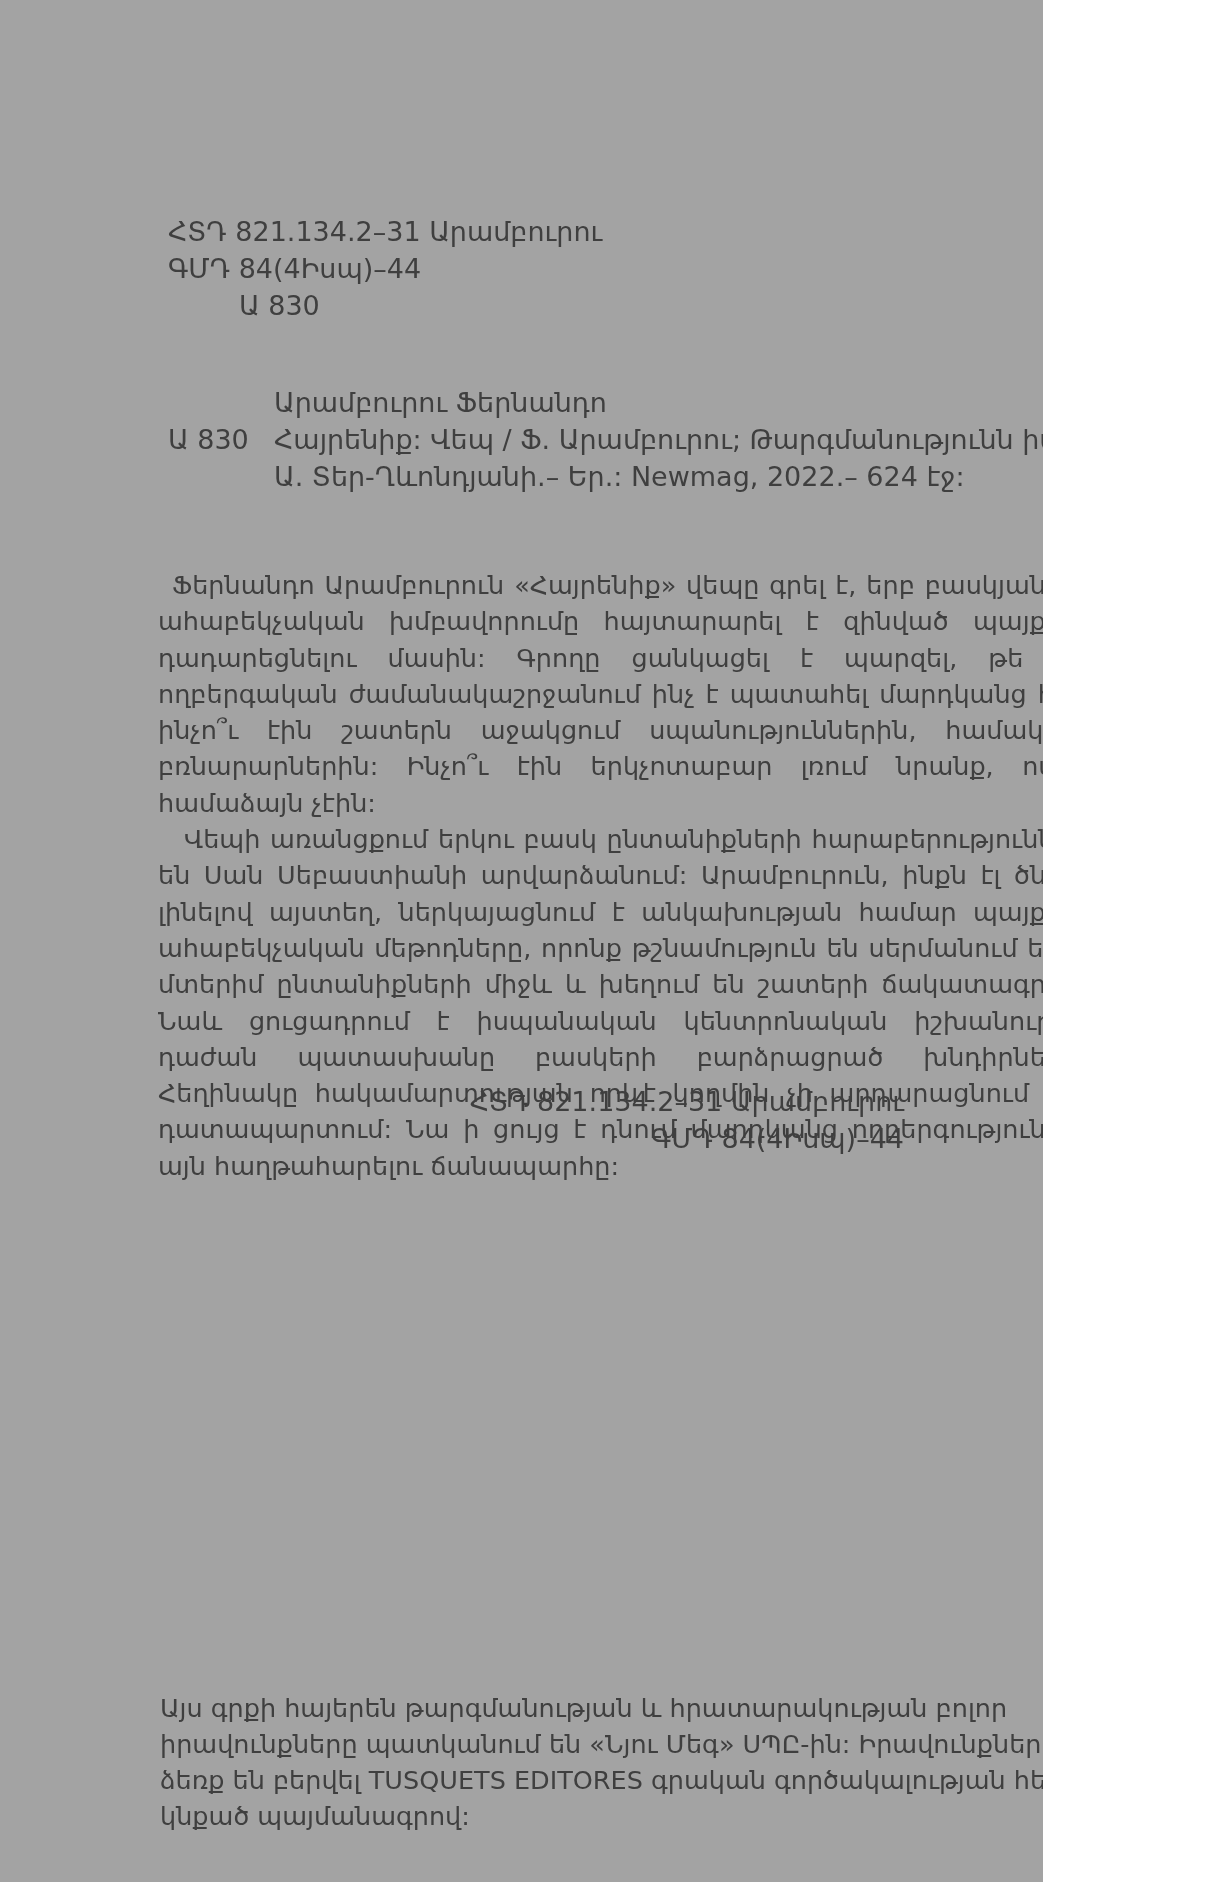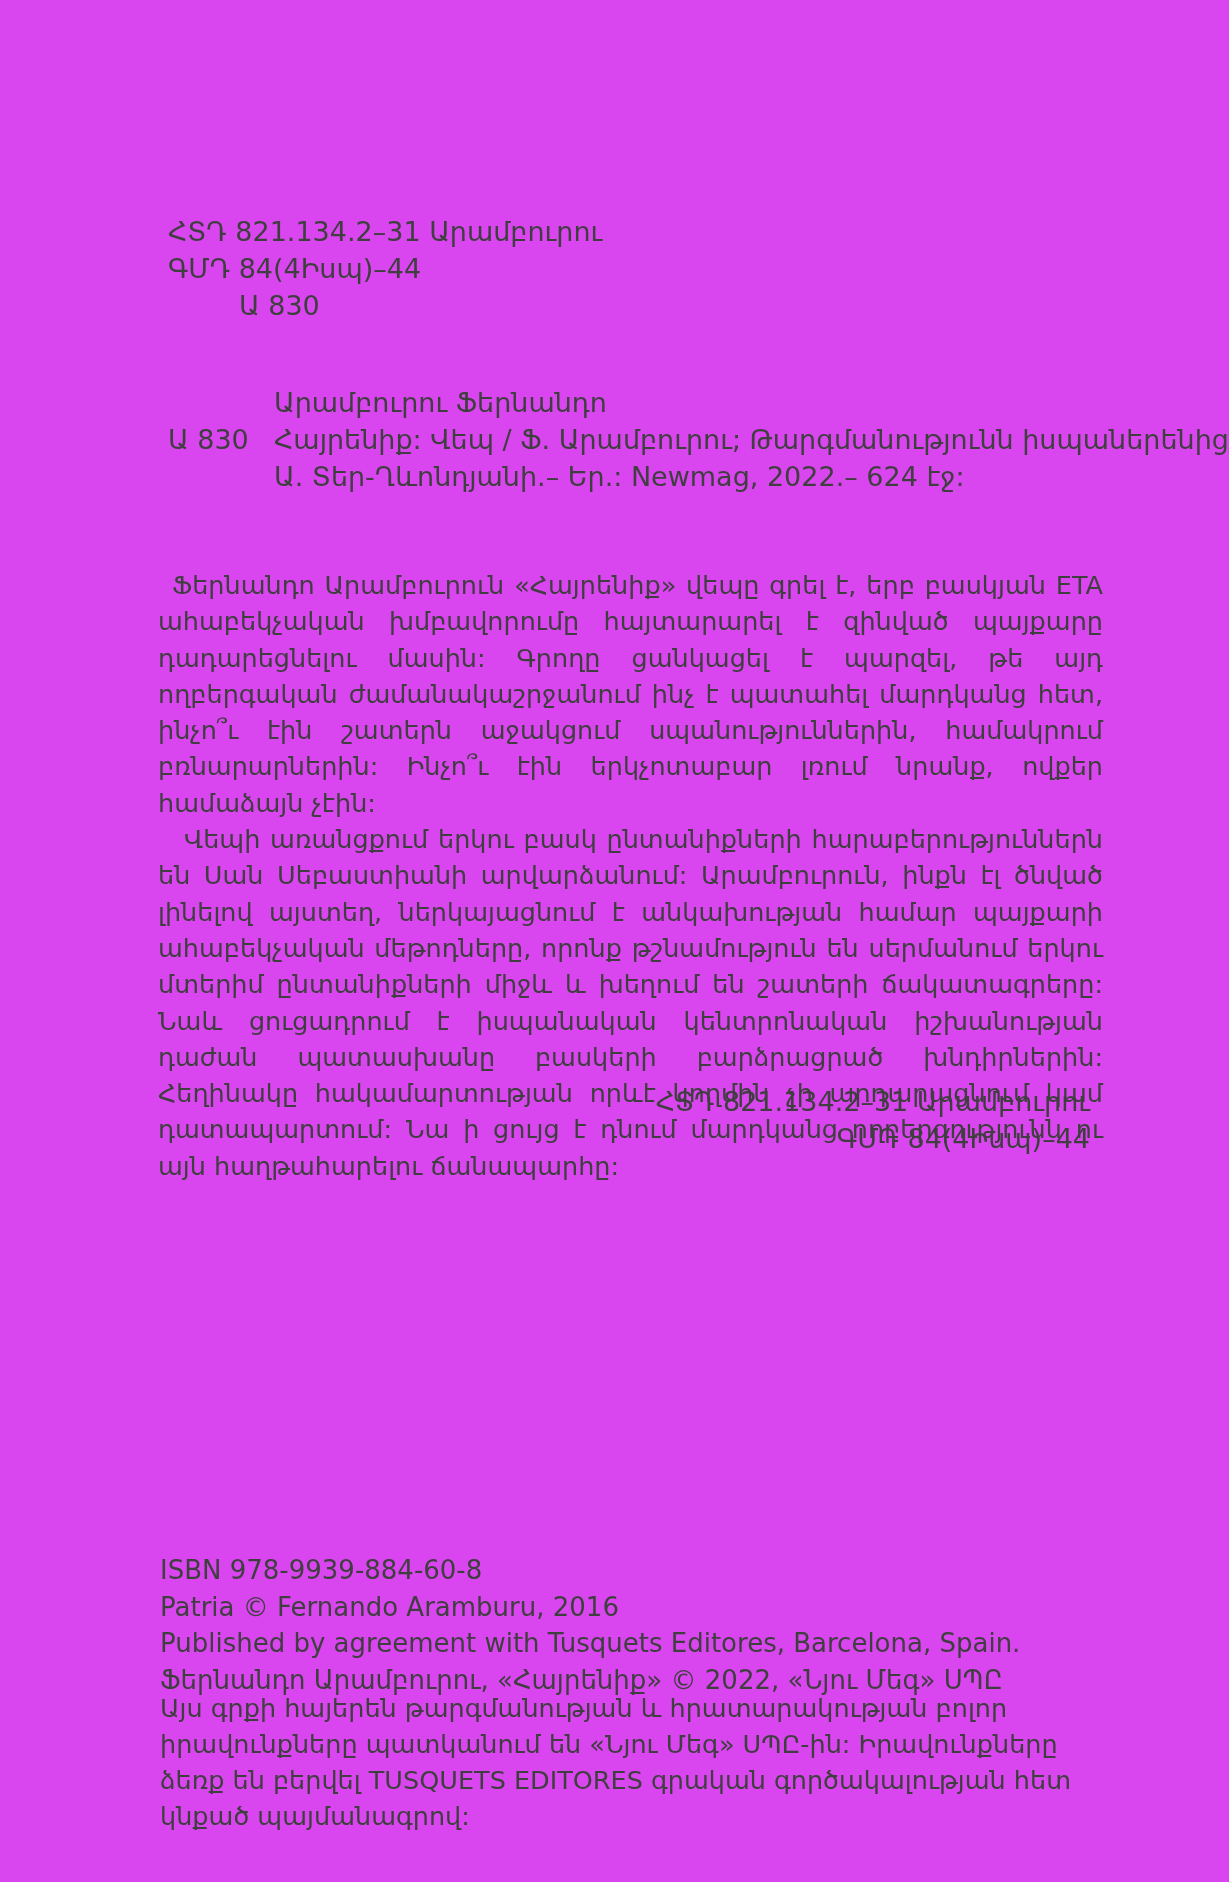--- a/index.html
+++ b/index.html
@@ -2,23 +2,23 @@
 <html><head>
 <meta charset="utf-8">
 <style>
   html, body {
     margin: 0;
     padding: 0;
     background: #ffffff;
   }
   .page {
     position: relative;
-    width: 1229px;
+    width: 1043px;
     height: 1882px;
-    background: #d946ef;
+    background: #a3a3a3;
     font-family: "DejaVu Sans", "Liberation Sans", sans-serif;
     color: #3f3f3f;
     overflow: hidden;
   }
   .line { white-space: nowrap; }
 
   
   .top-codes {
     position: absolute;
     left: 168px;
@@ -114,24 +114,18 @@
   <div class="annotation">
     <p class="p1">Ֆերնանդո Արամբուրուն «Հայրենիք» վեպը գրել է, երբ բասկյան ETA ահաբեկչական խմբավորումը հայտարարել է զինված պայքարը դադարեցնելու մասին: Գրողը ցանկացել է պարզել, թե այդ ողբերգական ժամանակաշրջանում ինչ է պատահել մարդկանց հետ, ինչո՞ւ էին շատերն աջակցում սպանություններին, համակրում բռնարարներին: Ինչո՞ւ էին երկչոտաբար լռում նրանք, ովքեր համաձայն չէին:</p>
     <p class="p2">Վեպի առանցքում երկու բասկ ընտանիքների հարաբերություններն են Սան Սեբաստիանի արվարձանում: Արամբուրուն, ինքն էլ ծնված լինելով այստեղ, ներկայացնում է անկախության համար պայքարի ահաբեկչական մեթոդները, որոնք թշնամություն են սերմանում երկու մտերիմ ընտանիքների միջև և խեղում են շատերի ճակատագրերը: Նաև ցուցադրում է իսպանական կենտրոնական իշխանության դաժան պատասխանը բասկերի բարձրացրած խնդիրներին: Հեղինակը հակամարտության որևէ կողմին չի արդարացնում կամ դատապարտում: Նա ի ցույց է դնում մարդկանց ողբերգությունն ու այն հաղթահարելու ճանապարհը:</p>
   </div>
 
   <div class="footer-codes">
     <div class="line">ՀՏԴ 821.134.2–31 Արամբուրու</div>
     <div class="line">ԳՄԴ 84(4Իսպ)–44</div>
   </div>
 
-  <div class="credits">
-    <div class="line">ISBN 978-9939-884-60-8</div>
-    <div class="line">Patria © Fernando Aramburu, 2016</div>
-    <div class="line">Published by agreement with Tusquets Editores, Barcelona, Spain.</div>
-    <div class="line">Ֆերնանդո Արամբուրու, «Հայրենիք»  © 2022, «Նյու Մեգ» ՍՊԸ</div>
-  </div>
 
   <div class="rights">
     <p>Այս գրքի հայերեն թարգմանության և հրատարակության բոլոր իրավունքները պատկանում են «Նյու Մեգ» ՍՊԸ-ին: Իրավունքները ձեռք են բերվել TUSQUETS EDITORES գրական գործակալության հետ կնքած պայմանագրով:</p>
   </div>
 
 </div>
 
 </body></html>

